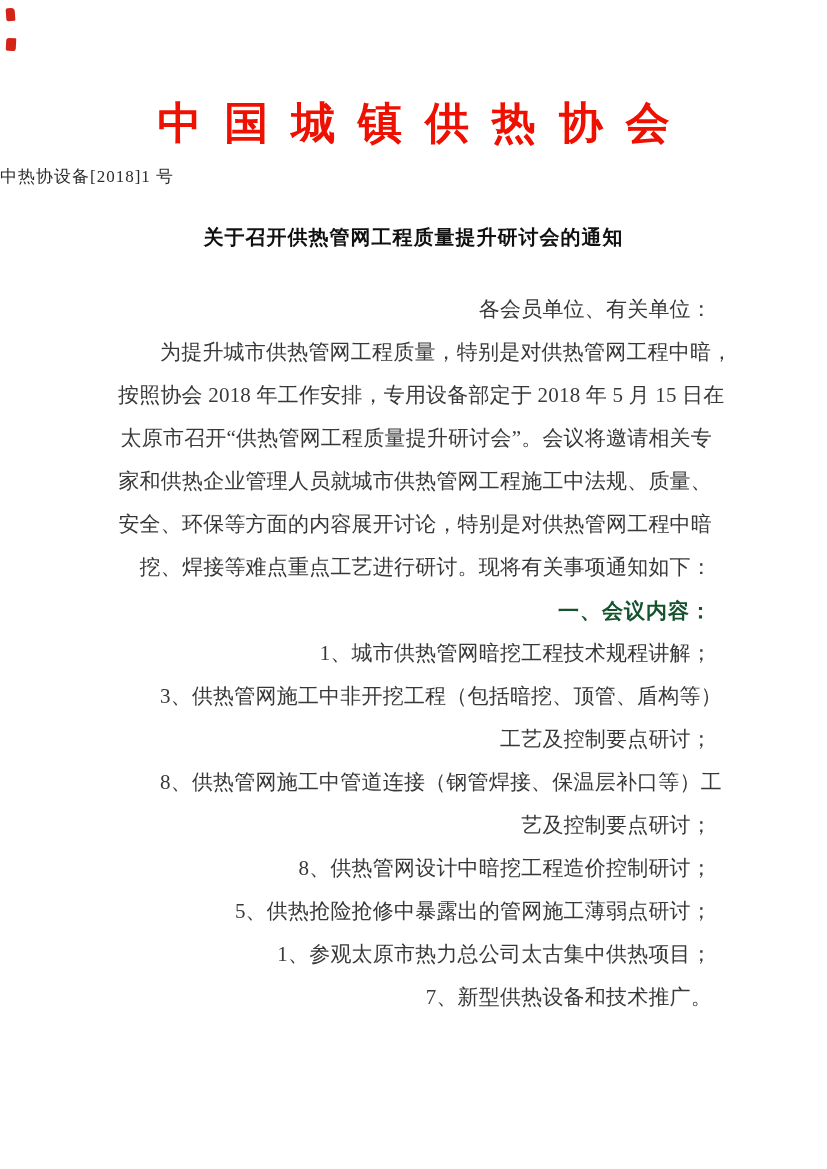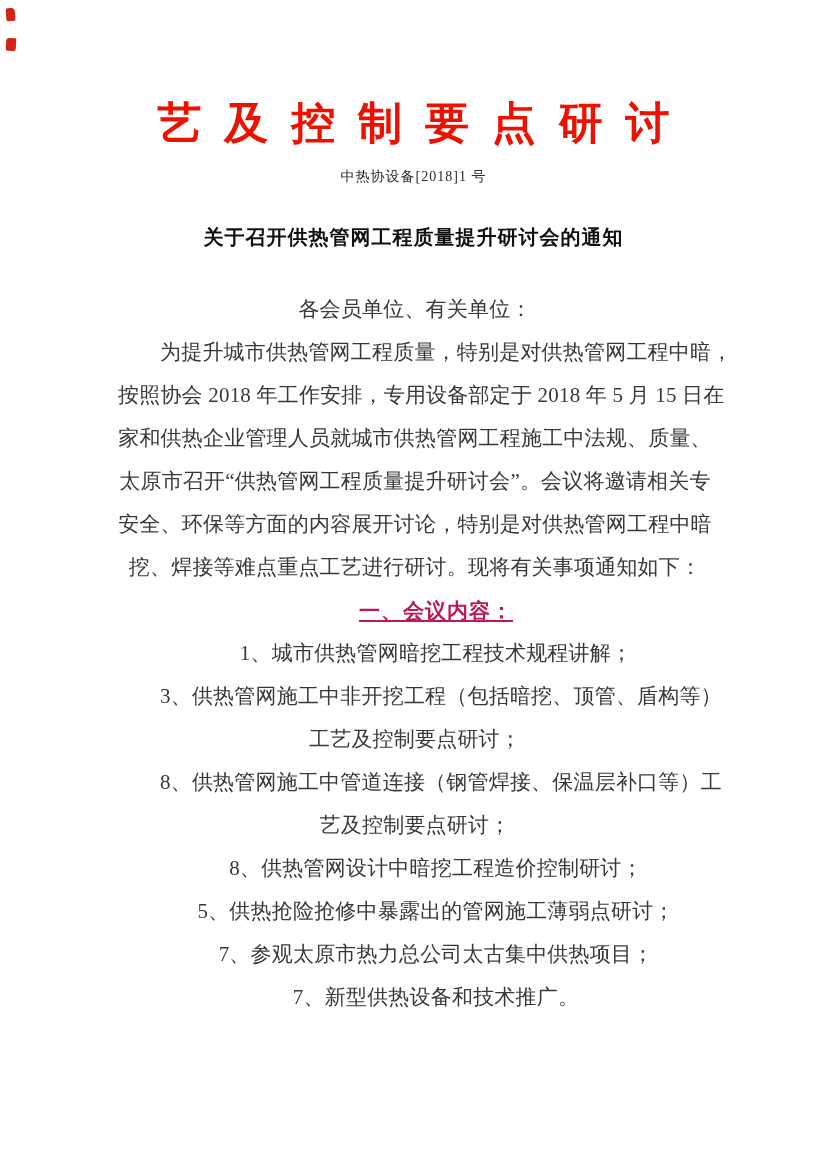--- a/index.html
+++ b/index.html
@@ -27,22 +27,21 @@
     font-size: 44px;
     line-height: 52px;
     font-weight: bold;
     letter-spacing: 0.52em;
     text-indent: 0.52em;
     white-space: nowrap;
     font-family: "Liberation Serif", "DejaVu Serif", serif;
   }
   .doc-number {
     margin-top: 12px;
-    text-align: center;
-    font-size: 14px;
+    font-size: 17px;
     line-height: 30px;
     color: #2b2b2b;
     letter-spacing: 1px;
   }
   .notice-title {
     margin-top: 28px;
     text-align: center;
     font-size: 20px;
     line-height: 34px;
     font-weight: bold;
@@ -54,58 +53,57 @@
     margin-top: 34px;
     padding: 0 115px 0 118px;
     font-size: 21px;
     color: #383838;
     letter-spacing: 0.2px;
   }
   .line {
     line-height: 43px;
     height: 43px;
     white-space: nowrap;
-    text-align: center;
+    text-align: right;
   }
   .line.indent { text-indent: 42px; }
   .line.head {
     font-weight: bold;
-    color: #be185d;
+    color: #14532d;
     font-family: "Liberation Sans", "DejaVu Sans", sans-serif;
     letter-spacing: 1px;
-    text-decoration: underline;
   }
 </style>
 </head>
 <body>
 
 <div class="page">
 
   <div class="corner-mark m1"></div>
   <div class="corner-mark m2"></div>
 
-  <h1 class="org-title" style="color:#ee1000">艺及控制要点研讨</h1>
+  <h1 class="org-title" style="color:#ee1000">中国城镇供热协会</h1>
 
   <div class="doc-number">中热协设备[2018]1 号</div>
 
   <div class="notice-title">关于召开供热管网工程质量提升研讨会的通知</div>
 
   <div class="body-text">
     <div class="line">各会员单位、有关单位：</div>
     <div class="line indent">为提升城市供热管网工程质量，特别是对供热管网工程中暗，</div>
     <div class="line">按照协会 2018 年工作安排，专用设备部定于 2018 年 5 月 15 日在</div>
+    <div class="line">太原市召开“供热管网工程质量提升研讨会”。会议将邀请相关专</div>
     <div class="line">家和供热企业管理人员就城市供热管网工程施工中法规、质量、</div>
-    <div class="line">太原市召开“供热管网工程质量提升研讨会”。会议将邀请相关专</div>
     <div class="line">安全、环保等方面的内容展开讨论，特别是对供热管网工程中暗</div>
     <div class="line">挖、焊接等难点重点工艺进行研讨。现将有关事项通知如下：</div>
     <div class="line indent head">一、会议内容：</div>
     <div class="line indent">1、城市供热管网暗挖工程技术规程讲解；</div>
     <div class="line indent">3、供热管网施工中非开挖工程（包括暗挖、顶管、盾构等）</div>
     <div class="line">工艺及控制要点研讨；</div>
     <div class="line indent">8、供热管网施工中管道连接（钢管焊接、保温层补口等）工</div>
     <div class="line">艺及控制要点研讨；</div>
     <div class="line indent">8、供热管网设计中暗挖工程造价控制研讨；</div>
     <div class="line indent">5、供热抢险抢修中暴露出的管网施工薄弱点研讨；</div>
-    <div class="line indent">7、参观太原市热力总公司太古集中供热项目；</div>
+    <div class="line indent">1、参观太原市热力总公司太古集中供热项目；</div>
     <div class="line indent">7、新型供热设备和技术推广。</div>
   </div>
 
 </div>
 
 </body></html>

